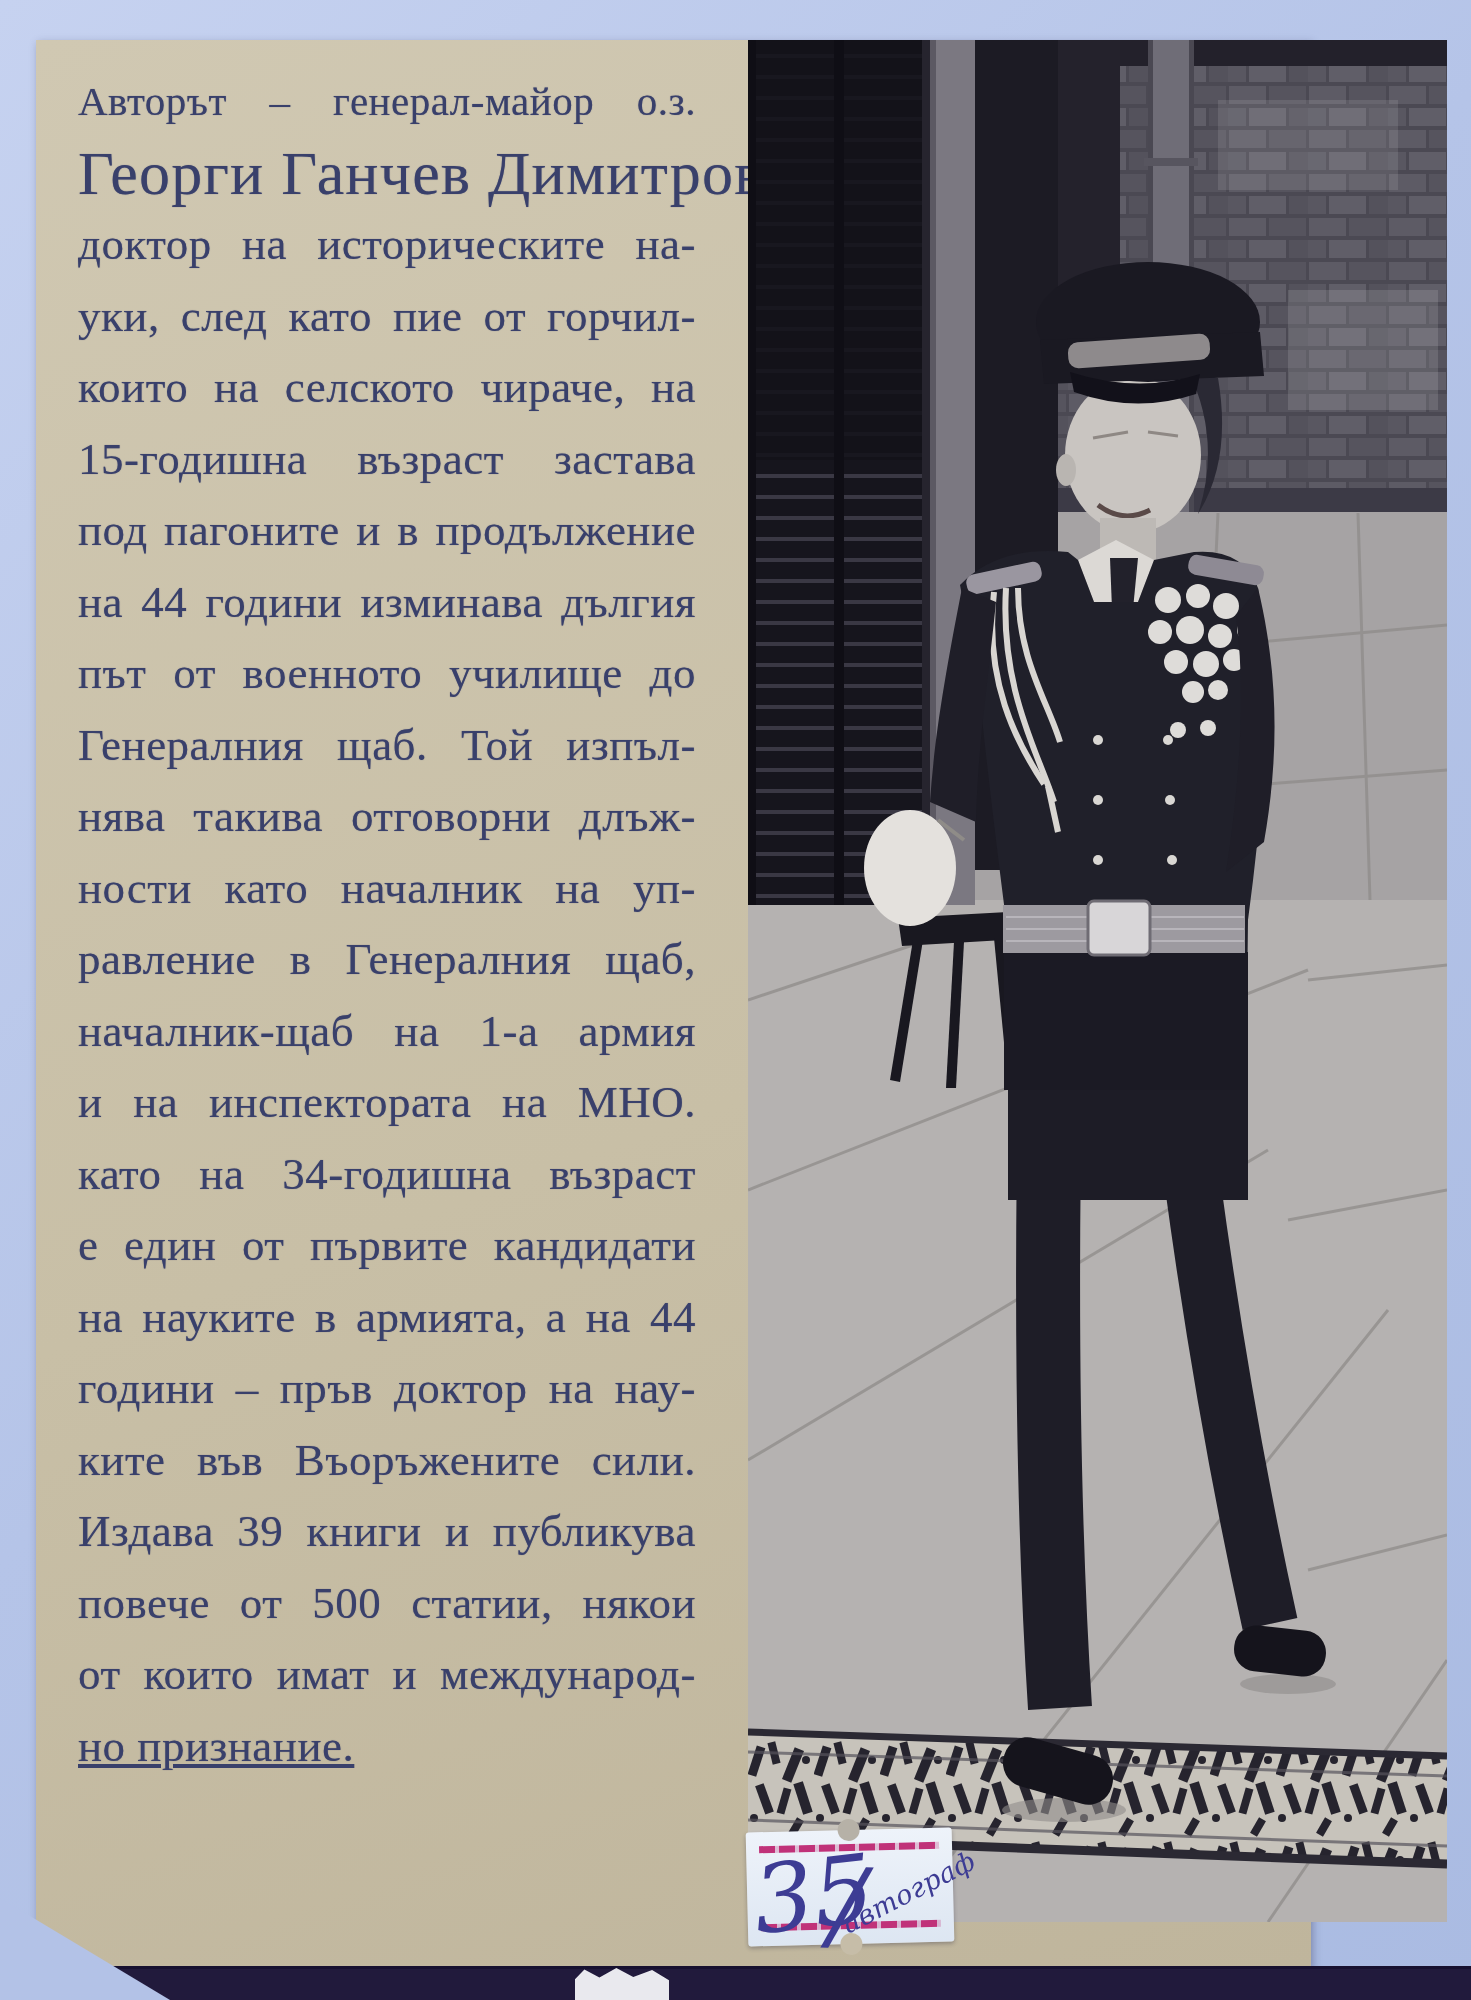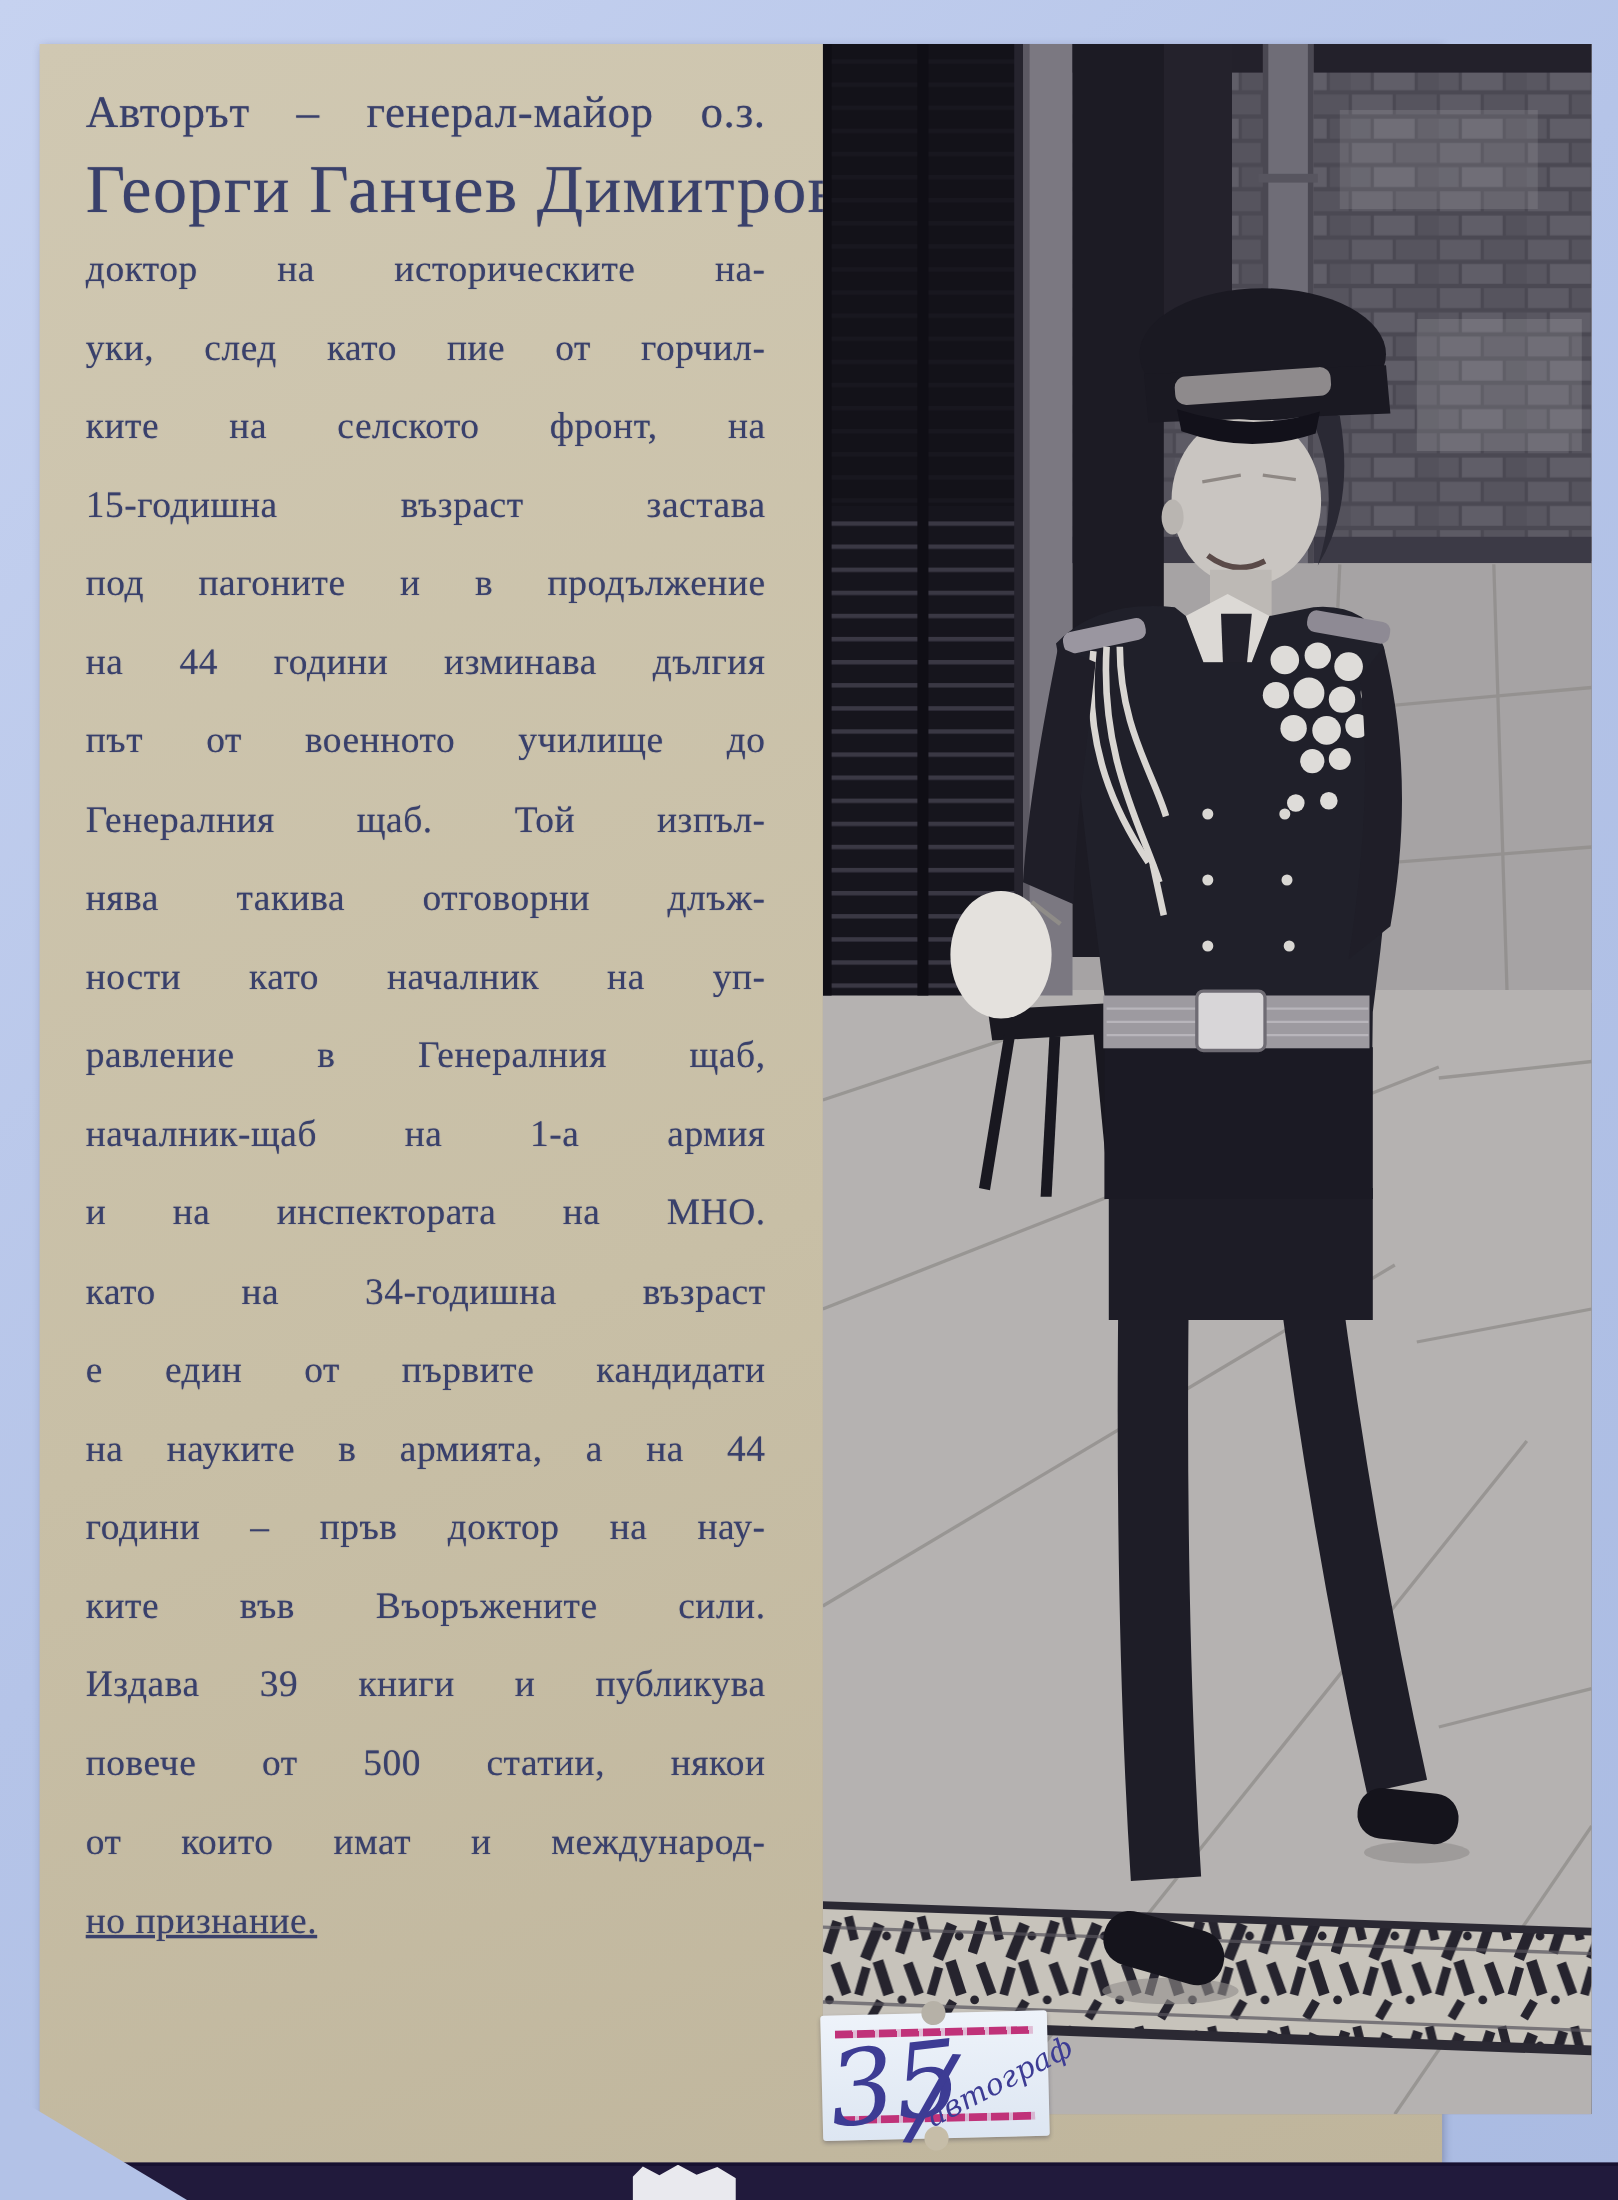--- a/index.html
+++ b/index.html
@@ -5,21 +5,21 @@
   html,body{margin:0;padding:0;background:#9fb2dc;}
   .page{position:relative;width:1471px;height:2000px;overflow:hidden;
         background:linear-gradient(135deg,#c6d2f0 0%,#b5c4e8 45%,#aabbe2 100%);
         font-family:"Liberation Serif", serif;}
   
   .cover{position:absolute;left:36px;top:40px;width:1275px;height:1928px;
          background:linear-gradient(160deg,#d0c8b2 0%,#c8bfa6 55%,#bfb59c 100%);
          box-shadow:2px 3px 8px rgba(40,40,80,.35);}
   
   .text-col{position:absolute;left:42px;top:26px;width:618px;}
-  .line{font-size:34px;line-height:71.5px;color:#39406b;
+  .line{font-size:45px;line-height:71.5px;color:#39406b;
         text-align:justify;text-align-last:justify;letter-spacing:.5px;
         text-shadow:0 0 1px rgba(46,53,99,.55);white-space:nowrap;}
   .line.l-first{font-size:41px;}
   .line.l-name{font-size:62px;letter-spacing:1.2px;}
   .line.l-last{text-align-last:left;text-decoration:underline;}
   
   .photo{position:absolute;left:712px;top:0;width:699px;height:1882px;
          background:#a9a6a7;overflow:hidden;
          box-shadow:inset 0 0 46px rgba(18,18,38,.38);}
   .photo svg{display:block;width:100%;height:100%;}
@@ -50,21 +50,21 @@
 
 <div class="page">
 
   <div class="cover">
 
     <div class="text-col" id="textCol">
         <div class="line l-first">Авторът – генерал-майор о.з.</div>
         <div class="line l-name">Георги Ганчев Димитров,</div>
         <div class="line">доктор на историческите на-</div>
         <div class="line">уки, след като пие от горчил-</div>
-        <div class="line">ките на селското фронт, на</div>
+        <div class="line">които на селското чираче, на</div>
         <div class="line">15-годишна възраст застава</div>
         <div class="line">под пагоните и в продължение</div>
         <div class="line">на 44 години изминава дългия</div>
         <div class="line">път от военното училище до</div>
         <div class="line">Генералния щаб. Той изпъл-</div>
         <div class="line">нява такива отговорни длъж-</div>
         <div class="line">ности като началник на уп-</div>
         <div class="line">равление в Генералния щаб,</div>
         <div class="line">началник-щаб на 1-а армия</div>
         <div class="line">и на инспектората на МНО.</div>

